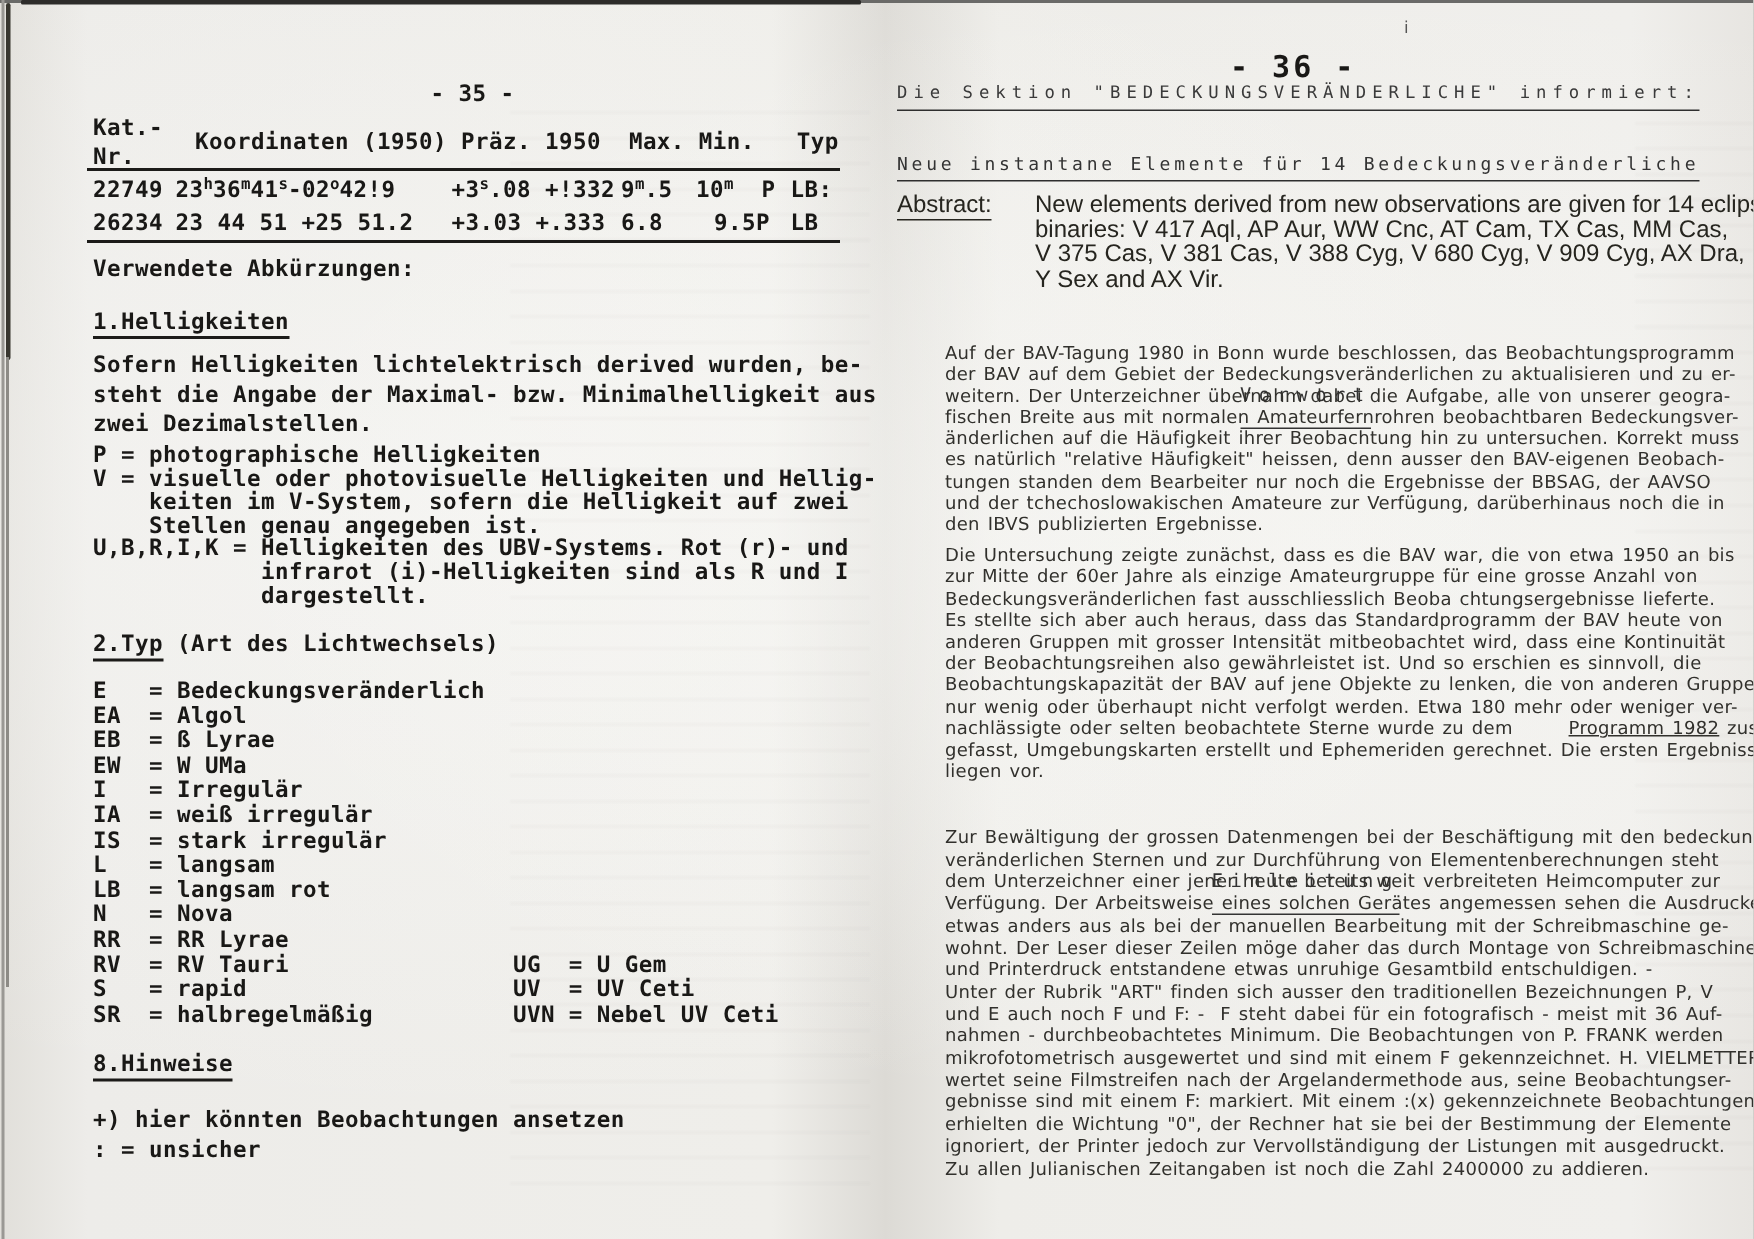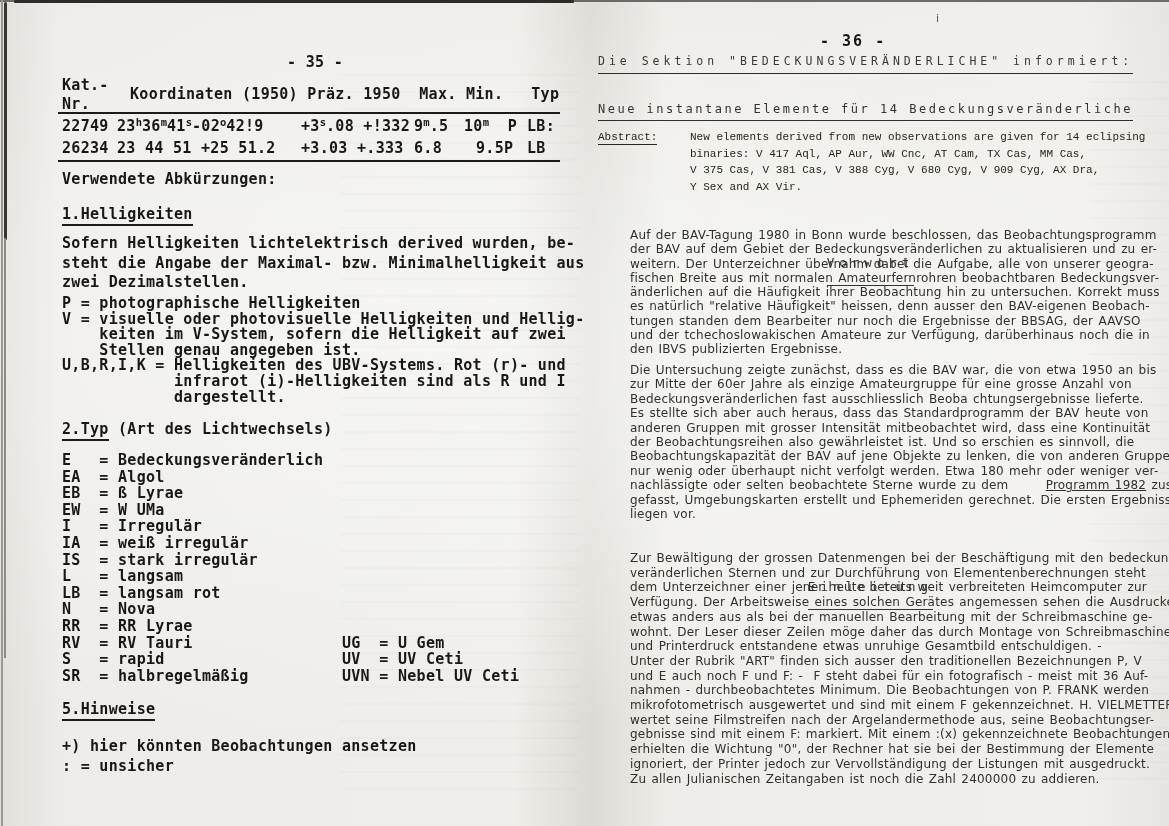--- a/index.html
+++ b/index.html
@@ -26,21 +26,21 @@
   
   .rhead { font-family:"DejaVu Sans Mono","Liberation Mono",monospace; font-weight:400;
            color:#3a3a3a; font-size:11.5px; letter-spacing:4px; white-space:pre;
            border-bottom:1.6px solid #2e2e2e; padding-bottom:5px; display:inline-block; }
   .rtitle { font-family:"DejaVu Sans Mono","Liberation Mono",monospace; font-weight:400;
             color:#333; font-size:12px; letter-spacing:2.5px; white-space:pre;
             border-bottom:1.6px solid #2e2e2e; padding-bottom:4px; display:inline-block; }
   .rsub  { font-family:"DejaVu Sans Mono","Liberation Mono",monospace; font-weight:400;
            color:#333; font-size:12.5px; letter-spacing:5px;
            border-bottom:1.5px solid #333; padding-bottom:15px; display:inline-block;margin-top:48px; }
-  .serif { font-family:Liberation Mono, monospace; font-size:11px;
+  .serif { font-family:Liberation Sans, sans-serif; font-size:16px;
            line-height:16.5px; color:#26251f; }
   .serif-u { border-bottom:1.3px solid #26251f; padding-bottom:1px; }
   .rbody { font-family:"DejaVu Sans","Liberation Sans",sans-serif; font-size:12px;
            color:#31302c; letter-spacing:.2px; word-spacing:1.2px; white-space:pre; }
   .rbody u, .rbody { text-decoration-thickness:1px;margin-left:32px; }
   .center { text-align:center; }
   .stray { font-family:"DejaVu Sans","Liberation Sans",sans-serif; font-size:11px; color:#555; }
   
   .edge-top { left:0; top:0; width:1169px; height:2px; background:#6a6a68; }
   .edge-top-dark { left:14px; top:0; width:560px; height:3px; background:#2d2c2a; border-radius:1px; }
@@ -120,29 +120,29 @@
 IS  = stark irregulär
 L   = langsam
 LB  = langsam rot
 N   = Nova
 RR  = RR Lyrae
 RV  = RV Tauri                UG  = U Gem
 S   = rapid                   UV  = UV Ceti
 SR  = halbregelmäßig          UVN = Nebel UV Ceti</div>
 
     <div class="abs tw" style="left:62px;top:700px">
-      <span class="u2">5.Hinweise</span>
+      <span class="u2">8.Hinweise</span>
     </div>
     <div class="abs tw pre" style="left:62px;top:736px;line-height:20px">+) hier könnten Beobachtungen ansetzen
 : = unsicher</div>
   </div>
 
   <div>
     <span class="abs stray" style="left:936px;top:12px">i</span>
-    <div class="abs tw" style="left:820px;top:32px;font-size:15px;letter-spacing:2px">- 36 -</div>
+    <div class="abs tw" style="left:820px;top:32px;font-size:20px;letter-spacing:2px">- 36 -</div>
 
     <div class="abs" style="left:598px;top:50px">
       <span class="rhead">Die Sektion "BEDECKUNGSVERÄNDERLICHE" informiert:</span>
     </div>
 
     <div class="abs" style="left:598px;top:98px">
       <span class="rtitle">Neue instantane Elemente für 14 Bedeckungsveränderliche</span>
     </div>
 
     <div class="abs serif" style="left:598px;top:129px">

